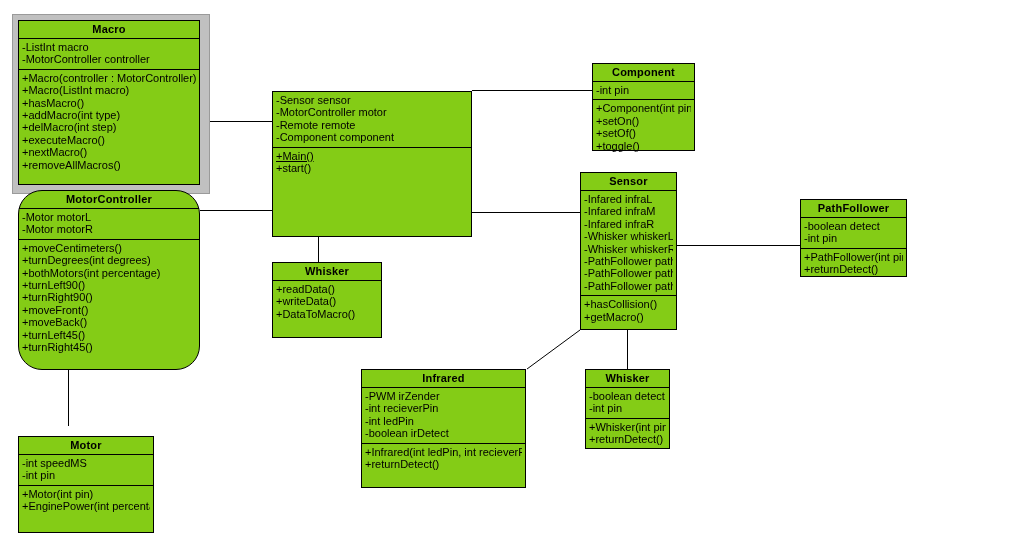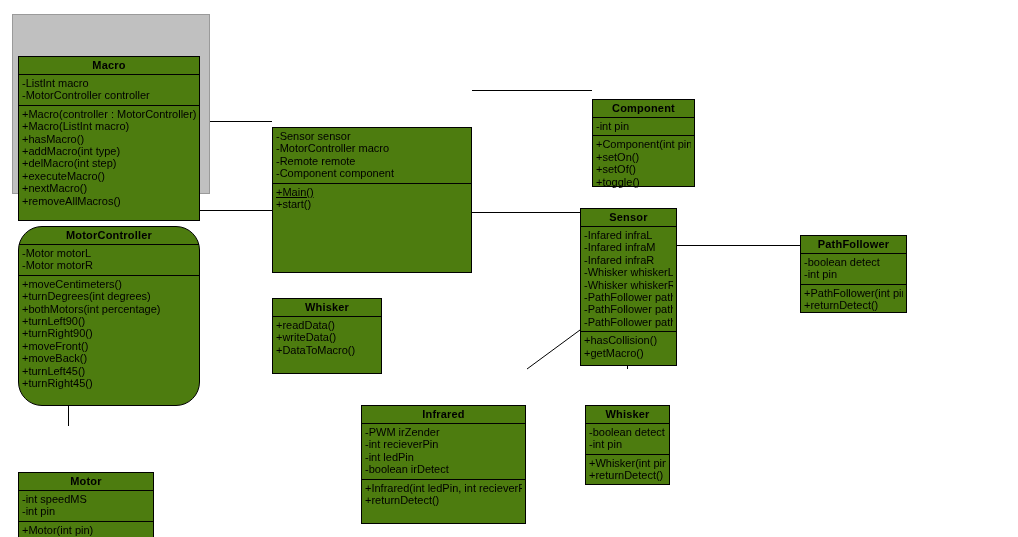--- a/index.html
+++ b/index.html
@@ -34,26 +34,25 @@
   
   .selection-frame {
     position: absolute;
     background: #c0c0c0;
     border: 1px solid #9a9a9a;
   }
   
   .uml-class {
     position: absolute;
     box-sizing: border-box;
-    background: #4d7c0f;
+    background: #84cc16;
     border: 1px solid #000000;
     color: #000000;
     display: flex;
     flex-direction: column;
-    margin-top: 36px;
   }
   .uml-title {
     font-size: 11px;
     font-weight: bold;
     text-align: center;
     padding: 2px 2px 3px 2px;
     border-bottom: 1px solid #000000;
     line-height: 12px;
     letter-spacing: 0.2px;
   }
@@ -139,21 +138,21 @@
           <div class="uml-row">-int pin</div>
         </div>
         <div class="uml-compartment ops">
           <div class="uml-row">+Motor(int pin)</div>
           <div class="uml-row">+EnginePower(int percentage)</div>
         </div>
       </div>
       <div class="uml-class" style="left: 272px; top: 91px; width: 200px; height: 146px;">
         <div class="uml-compartment attrs">
           <div class="uml-row">-Sensor sensor</div>
-          <div class="uml-row">-MotorController macro</div>
+          <div class="uml-row">-MotorController motor</div>
           <div class="uml-row">-Remote remote</div>
           <div class="uml-row">-Component component</div>
         </div>
         <div class="uml-compartment ops">
           <div class="uml-row static-op">+Main()</div>
           <div class="uml-row">+start()</div>
         </div>
       </div>
       <div class="uml-class" style="left: 272px; top: 262px; width: 110px; height: 76px;">
         <div class="uml-title">Whisker</div>

